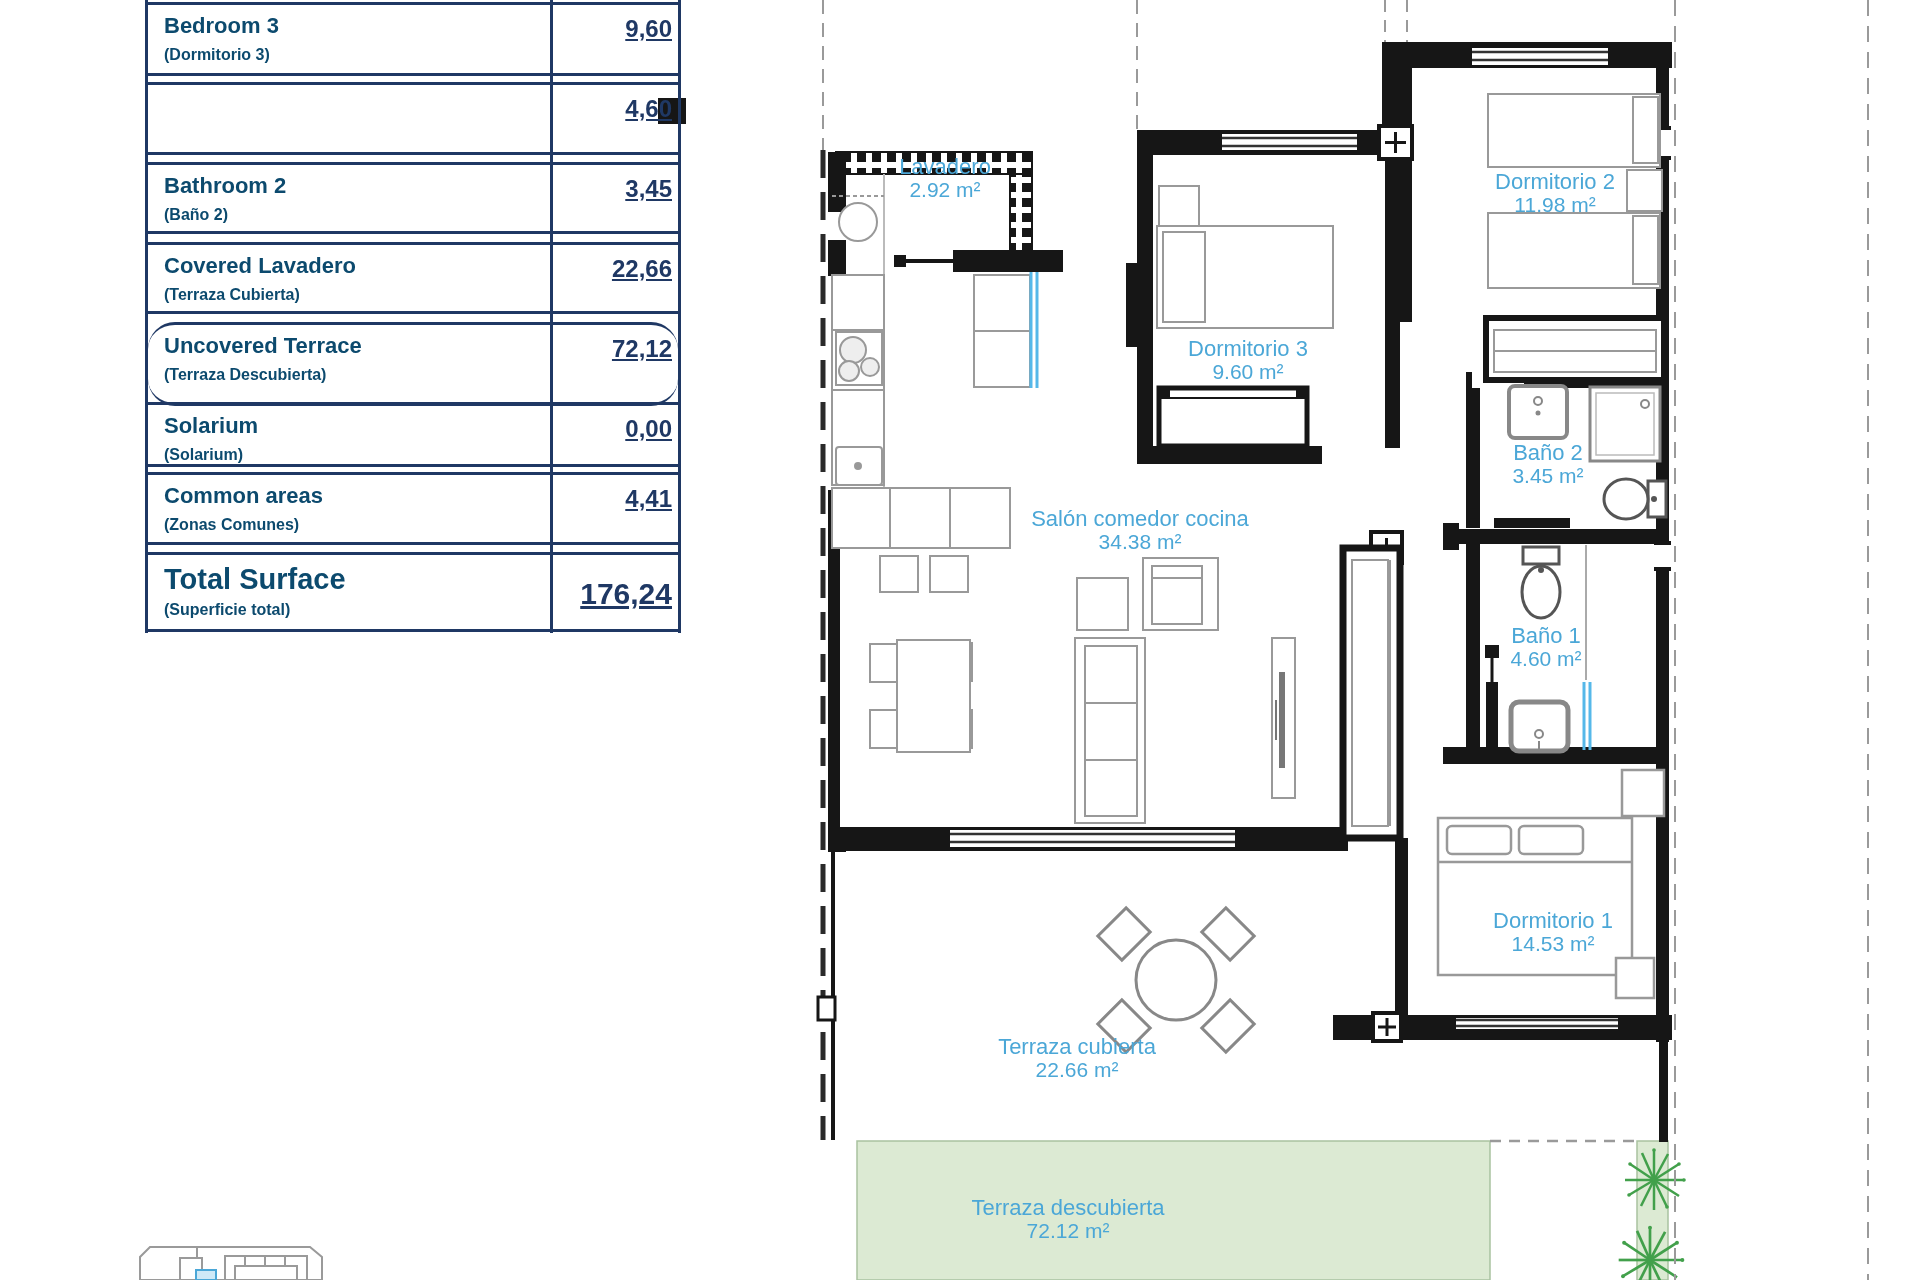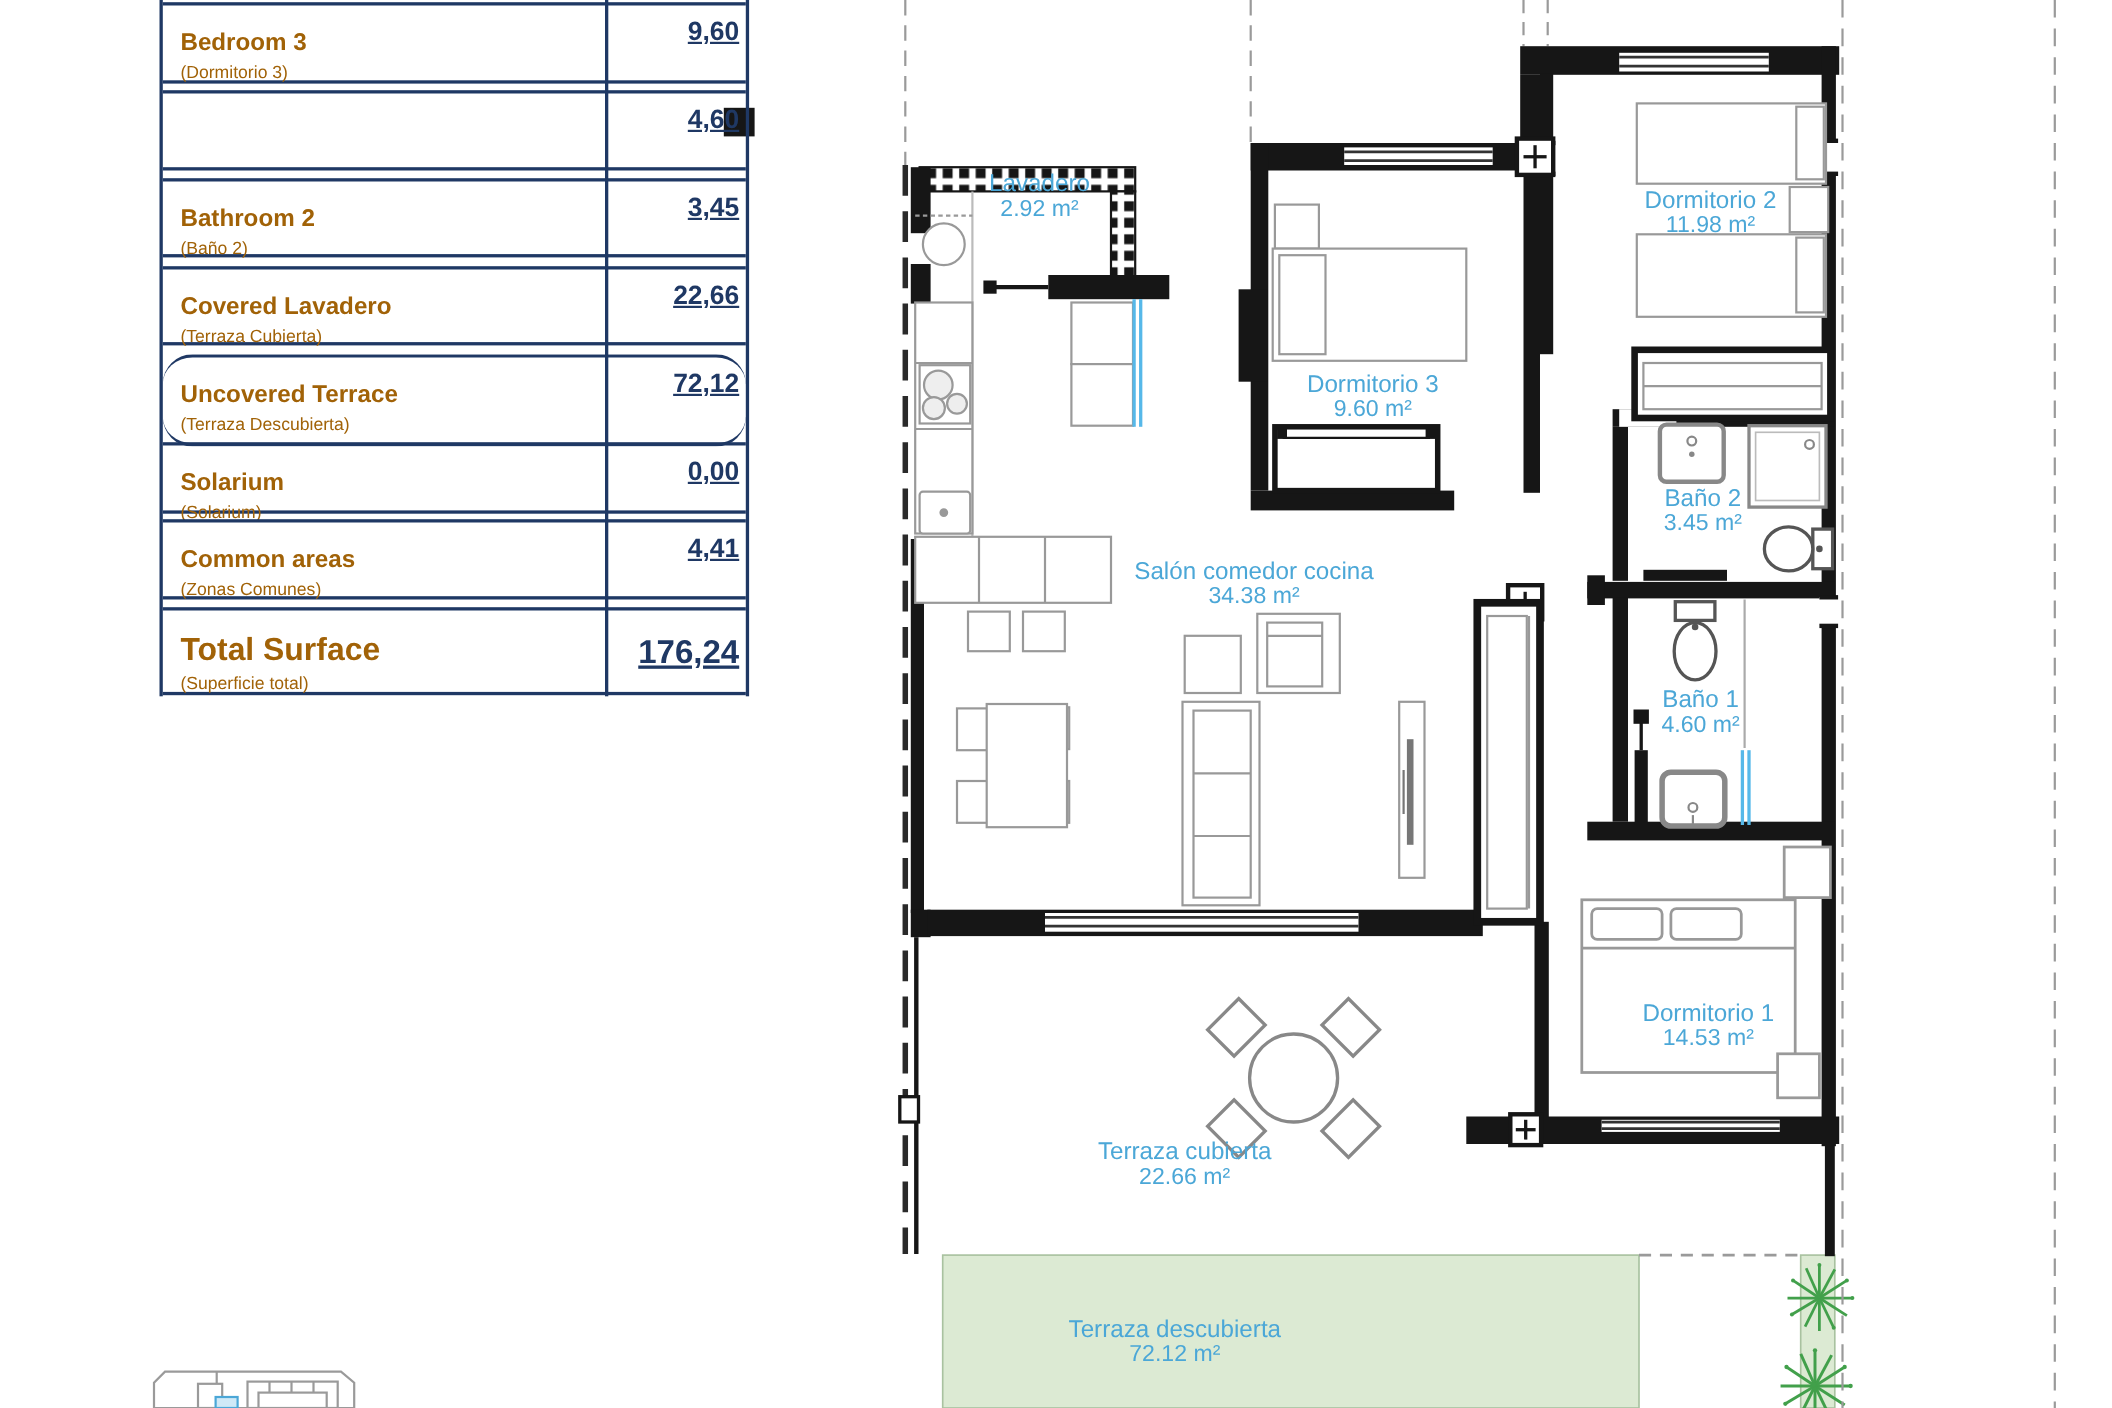--- a/index.html
+++ b/index.html
@@ -5,23 +5,23 @@
   html,body{margin:0;padding:0;background:#ffffff;}
   .stage{position:relative;width:1920px;height:1280px;background:#fff;overflow:hidden;
          font-family:"Liberation Sans",sans-serif;}
   .stage svg{position:absolute;left:0;top:0;z-index:1;}
 
   
   .surface-table{position:absolute;left:145px;top:0;width:536px;height:633px;z-index:3;
     border-left:3px solid #1F3864;border-right:3px solid #1F3864;box-sizing:border-box;background:transparent;}
   .surface-table .colsep{position:absolute;left:402px;top:0;bottom:0;width:3px;background:#1F3864;}
   .trow{position:absolute;left:0;right:0;border-top:3px solid #1F3864;border-bottom:3px solid #1F3864;box-sizing:border-box;}
-  .trow .nm{position:absolute;left:16px;top:20px;width:370px;color:#a16207;}
+  .trow .nm{position:absolute;left:16px;top:8px;width:370px;color:#0c4a6e;}
   .trow .nm .en{display:block;font-size:22px;font-weight:bold;line-height:26px;}
-  .trow .nm .es{display:block;font-size:16px;font-weight:normal;line-height:22px;margin-top:5px;}
+  .trow .nm .es{display:block;font-size:16px;font-weight:bold;line-height:22px;margin-top:5px;}
   .trow .val{position:absolute;left:402px;width:122px;top:10px;text-align:right;color:#1F3864;
              font-size:24px;font-weight:600;text-decoration:underline;}
   .r0{top:2px;height:74px;}  .r1{top:82px;height:73px;} .r2{top:162px;height:72px;}
   .r3{top:242px;height:72px;} .r4{top:322px;height:84px;border-radius:27px;} .r5{top:402px;height:65px;}
   .r6{top:472px;height:73px;}
   .rtotal{top:552px;height:80px;}
   .rtotal .nm .en{font-size:29px;line-height:32px;}
   .rtotal .nm .es{font-size:16px;margin-top:4px;}
   .rtotal .val{font-size:30px;font-weight:bold;top:22px;}
 

